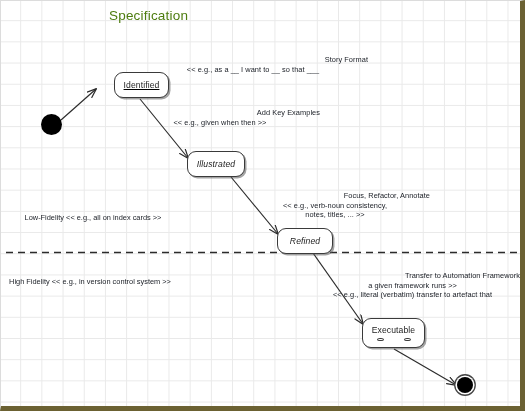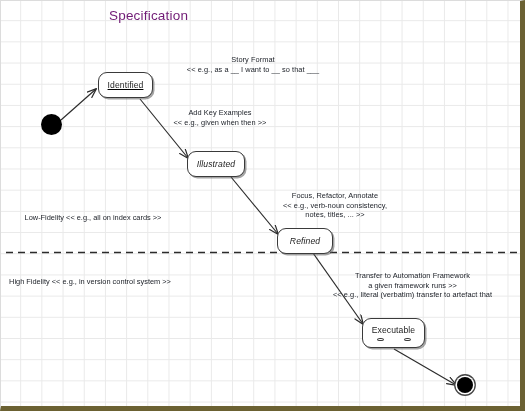--- a/index.html
+++ b/index.html
@@ -51,21 +51,21 @@
     top: 0;
     width: 525px;
     height: 411px;
     overflow: visible;
   }
   .diagram-title {
     position: absolute;
     left: 109px;
     top: 8px;
     font-size: 13.5px;
-    color: #701a75;
+    color: #4d7c0f;
     letter-spacing: 0.2px;
     white-space: nowrap;
   }
   .state-node {
     position: absolute;
     box-sizing: border-box;
     background: #ffffff;
     border: 1.4px solid #3a3a3a;
     border-radius: 9px;
     box-shadow: 1.5px 1.5px 0 rgba(90,90,90,0.55);
@@ -104,21 +104,21 @@
   }
   .edge-label {
     position: absolute;
     text-align: center;
     font-size: 7.4px;
     line-height: 9.6px;
     color: #20242b;
     white-space: nowrap;
     letter-spacing: 0.05px;
   }
-  .edge-label .lbl-title { display: block; }
+  .edge-label .lbl-title { display: block; text-align: right; }
   .edge-label .lbl-line { display: block; }
   .zone-label {
     position: absolute;
     text-align: center;
     font-size: 7.4px;
     line-height: 9.6px;
     color: #20242b;
     white-space: nowrap;
   }
 </style>
@@ -160,21 +160,21 @@
       <line x1="6" y1="252.5" x2="519" y2="252.5" stroke="#2b2b2b" stroke-width="1.7" stroke-dasharray="7 5"></line>
     </g>
   </svg>
 
   <div class="diagram-title">Specification</div>
 
   <div class="pseudostate" style="left:41px; top:114px; width:21px; height:21px;"></div>
 
   <div class="pseudostate final" style="left:457px; top:377px; width:16px; height:16px;"></div>
 
-  <div class="state-node" style="left:98px; top:72px; width:55px; height:26px;text-decoration:underline;">
+  <div class="state-node" style="left:114px; top:72px; width:55px; height:26px;text-decoration:underline;">
     <span class="state-label">Identified</span>
   </div>
 
   <div class="state-node" style="left:187px; top:151px; width:58px; height:26px;font-style:italic;">
     <span class="state-label">Illustrated</span>
   </div>
 
   <div class="state-node" style="left:277px; top:228px; width:56px; height:26px;font-style:italic;">
     <span class="state-label">Refined</span>
   </div>

